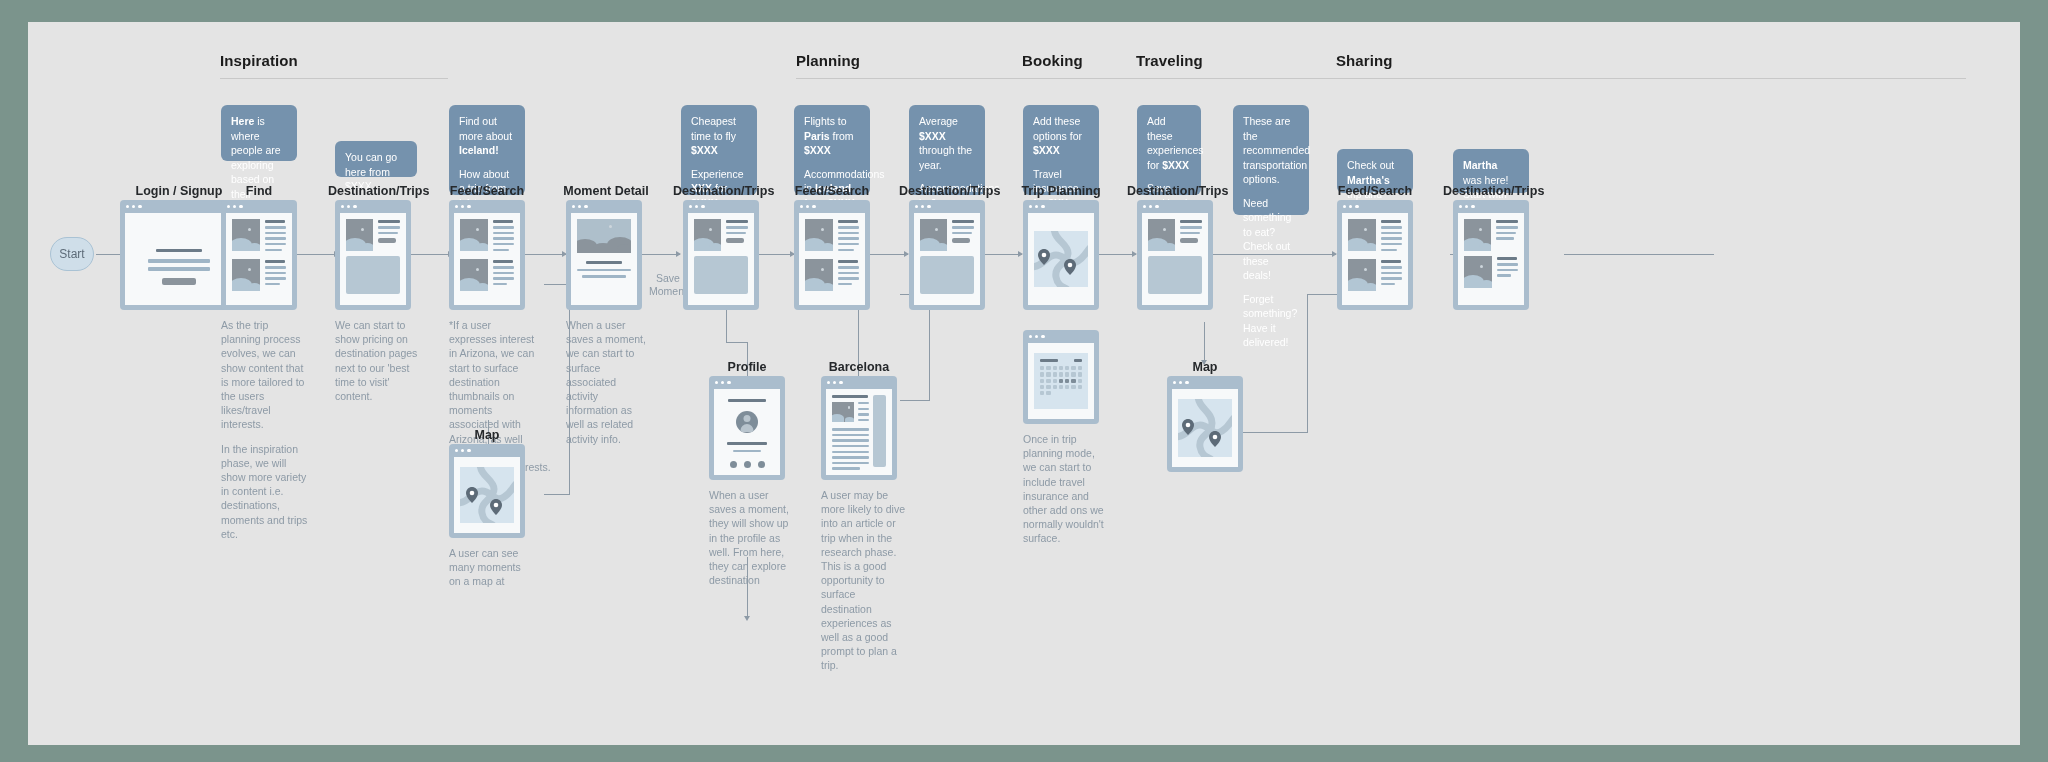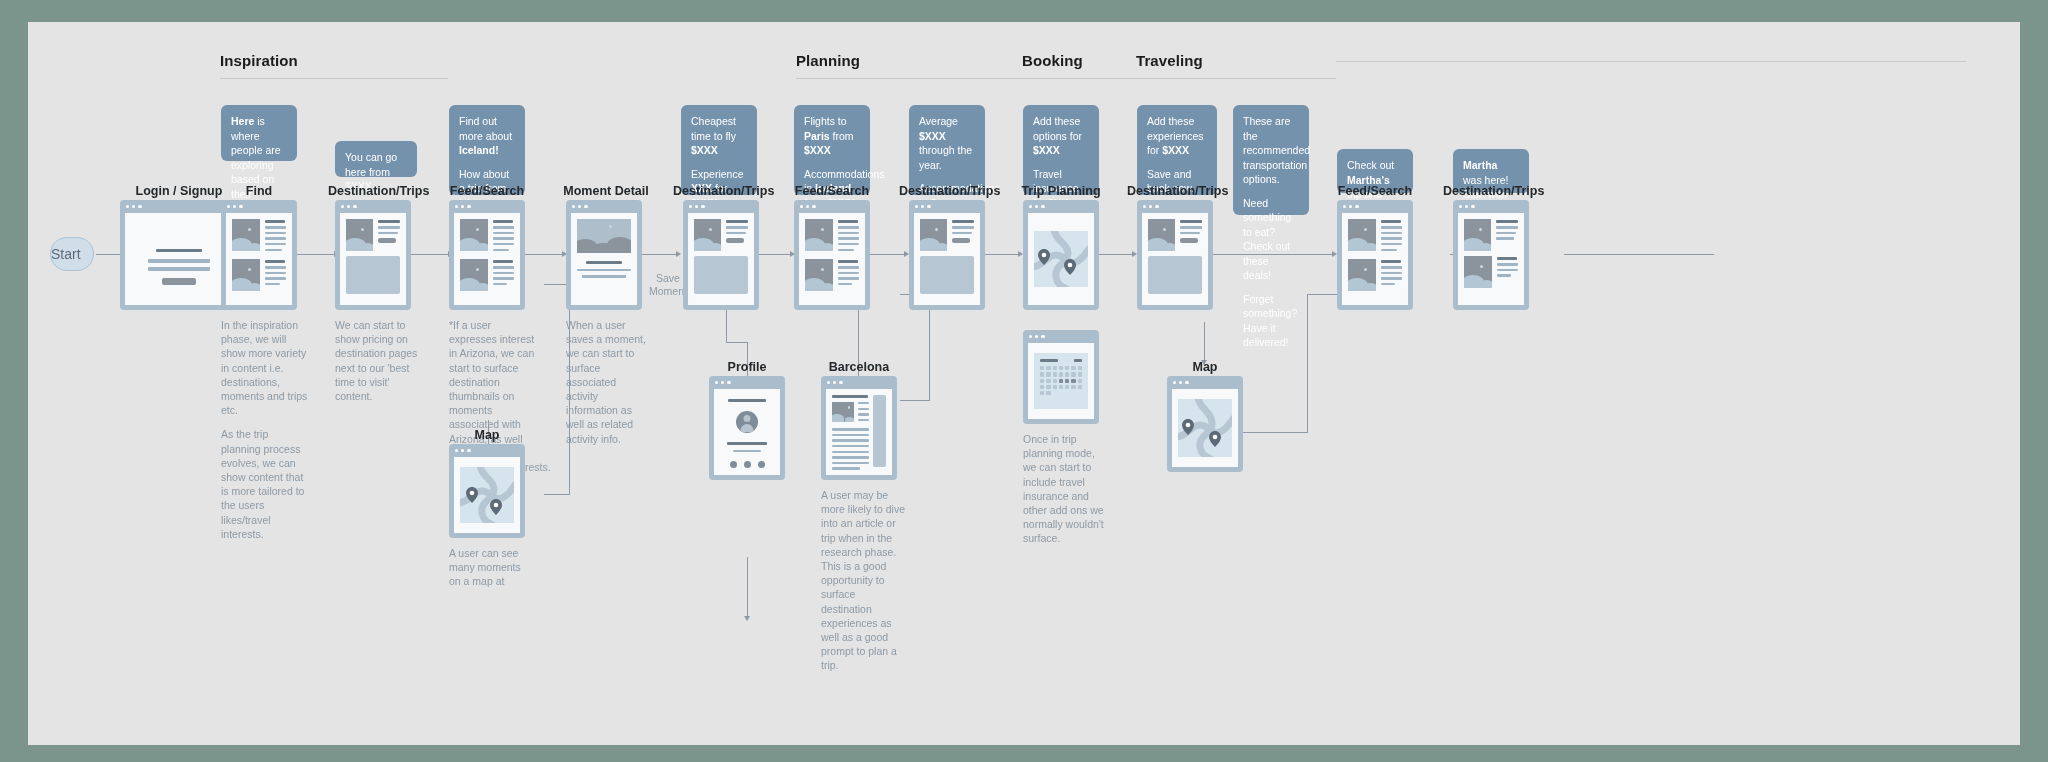--- a/index.html
+++ b/index.html
@@ -50,22 +50,22 @@
 
   .edge-label{
     font-size:10.5px;line-height:13px;color:#8d9aa6;text-align:center;
   }
 
   
   .start-node{
     width:44px;height:34px;border-radius:22px;
     background:#cfdee9;border:1.5px solid #a9c2d4;
     box-sizing:border-box;
-    display:flex;align-items:center;justify-content:flex-start;
-    font-size:14px;color:#5d6b78;
+    display:flex;align-items:center;justify-content:center;
+    font-size:12px;color:#5d6b78;
   }
 
   
   .wf{
     background:#aabdcd;border-radius:4px;
     padding:0;box-sizing:border-box;
     box-shadow:0 0 0 0 transparent;
   }
   .wf-bar{height:13px;display:flex;align-items:center;padding-left:6px;gap:3px;}
   .dot{width:3.2px;height:3.2px;border-radius:50%;background:#ffffff;}
@@ -132,20 +132,21 @@
   </div>
   <div class="abs" style="left:994px;top:30px;width:114px;">
     <div class="phase-title">Booking</div>
     <div class="phase-rule" style="margin-top:9px;"></div>
   </div>
   <div class="abs" style="left:1108px;top:30px;width:200px;">
     <div class="phase-title">Traveling</div>
     <div class="phase-rule" style="margin-top:9px;"></div>
   </div>
   <div class="abs" style="left:1308px;top:30px;width:630px;">
+    <div class="phase-title">Sharing</div>
     <div class="phase-rule" style="margin-top:9px;"></div>
   </div>
 
   <div class="conn h abs" style="left:68px;top:232px;width:84px;"></div>
   <div class="arrowhead right abs" style="left:149px;top:228.5px;"></div>
 
   <div class="conn h abs" style="left:155px;top:232px;width:0px;"></div>
 
   <div class="conn h abs" style="left:155px;top:232px;width:0;"></div>
 
@@ -287,22 +288,22 @@
           <div class="ln dark" style="width:20px;"></div>
           <div class="ln" style="width:100%;"></div>
           <div class="ln" style="width:100%;"></div>
           <div class="ln" style="width:100%;"></div>
           <div class="ln" style="width:70%;"></div>
         </div>
       </div>
     </div>
   </div>
   <div class="abs caption" style="left:193px;top:296px;width:88px;">
+    <p>As the trip planning process evolves, we can show content that is more tailored to the users likes/travel interests.</p>
     <p>In the inspiration phase, we will show more variety in content i.e. destinations, moments and trips etc.</p>
-    <p>As the trip planning process evolves, we can show content that is more tailored to the users likes/travel interests.</p>
   </div>
 
   <div class="abs callout" style="left:307px;top:119px;width:82px;height:36px;">
     <p>You can go here from $XXX</p>
   </div>
   <div class="abs" style="left:300px;top:162px;width:96px;">
     <div class="node-title">Destination/Trips</div>
   </div>
   <div class="abs wf" style="left:307px;top:178px;width:76px;height:110px;">
     <div class="wf-bar">
@@ -457,20 +458,23 @@
       <div class="avatar"></div>
       <div class="ln dark" style="width:40px;margin:9px auto 5px auto;"></div>
       <div class="ln" style="width:28px;margin:0 auto 9px auto;"></div>
       <div class="dots3">
           <i></i>
           <i></i>
           <i></i>
         </div>
     </div>
   </div>
+  <div class="abs caption" style="left:681px;top:466px;width:88px;">
+    <p>When a user saves a moment, they will show up in the profile as well. From here, they can explore destination</p>
+  </div>
 
   <div class="abs" style="left:790px;top:338px;width:82px;">
     <div class="node-title">Barcelona</div>
   </div>
   <div class="abs wf" style="left:793px;top:354px;width:76px;height:104px;">
     <div class="wf-bar">
       <i class="dot"></i>
         <i class="dot"></i>
         <i class="dot"></i>
     </div>
@@ -696,21 +700,21 @@
           <i class="cal-cell"></i>
             <i class="cal-cell"></i>
         </div>
       </div>
     </div>
   </div>
   <div class="abs caption" style="left:995px;top:410px;width:84px;">
     <p>Once in trip planning mode, we can start to include travel insurance and other add ons we normally wouldn't surface.</p>
   </div>
 
-  <div class="abs callout" style="left:1109px;top:83px;width:80px;height:90px;">
+  <div class="abs callout" style="left:1109px;top:83px;width:64px;height:90px;">
     <p>Add these experiences for <b>$XXX</b></p>
     <p>Save and book now.</p>
     <p>Car Rental, Experiences, etc for <b>$XXX</b></p>
   </div>
   <div class="abs" style="left:1099px;top:162px;width:96px;">
     <div class="node-title">Destination/Trips</div>
   </div>
   <div class="abs wf" style="left:1109px;top:178px;width:76px;height:110px;">
     <div class="wf-bar">
       <i class="dot"></i>

